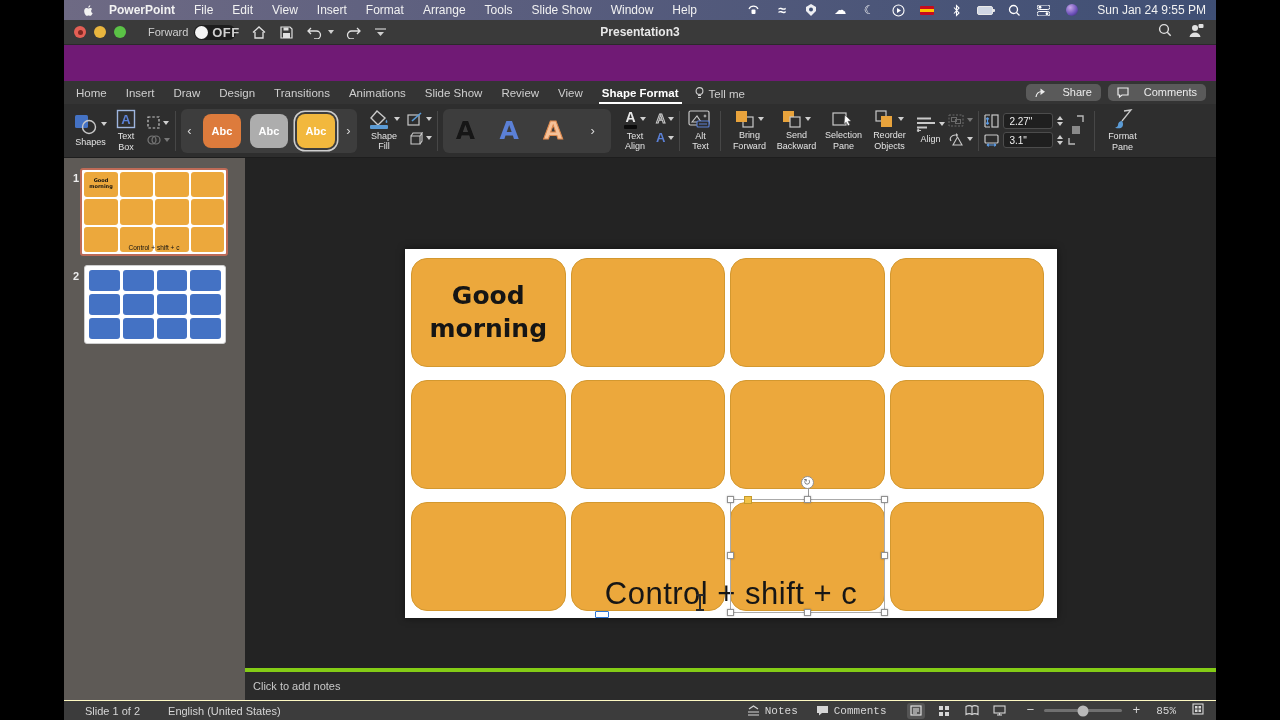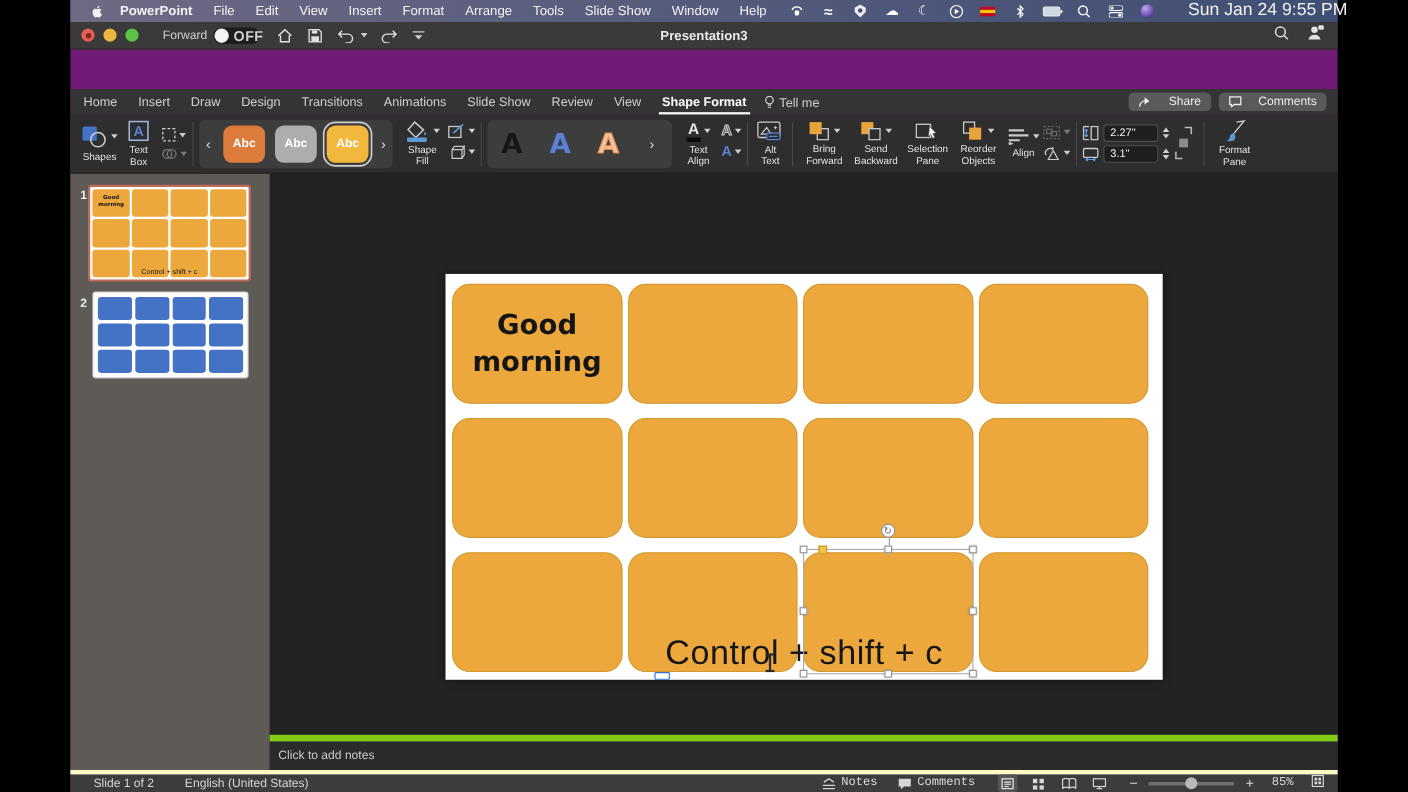--- a/index.html
+++ b/index.html
@@ -16,21 +16,21 @@
   .menu-item{margin-right:19px;white-space:nowrap;}
   .menu-item.app{font-weight:700;}
   .mb-right{margin-left:auto;display:flex;align-items:center;gap:13px;}
   .mb-ic{display:inline-flex;align-items:center;justify-content:center;width:16px;height:14px;
          color:#fff;font-size:12px;line-height:1;}
   .flag{width:14px;height:9px;border-radius:1px;overflow:hidden;display:flex;flex-direction:column;}
   .flag i{flex:1;} .flag .r{background:#c60b1e;} .flag .y{background:#ffc400;}
   .batt{width:18px;height:9px;border:1px solid #e9e9e9;border-radius:2px;position:relative;background:#cfd6e4;}
   .batt:after{content:"";position:absolute;right:-3px;top:2px;width:2px;height:3px;background:#e9e9e9;border-radius:0 1px 1px 0;}
   .appcirc{width:12px;height:12px;border-radius:50%;background:radial-gradient(circle at 35% 30%,#c6a5e8,#6a4fb8 60%,#2b2550);}
-  .clock{white-space:nowrap;font-size:16px;margin-left:16px;text-align:right;}
+  .clock{white-space:nowrap;font-size:12px;margin-left:4px;text-align:right;}
 
   
   .titlebar{height:25px;flex:none;background:#3A3A3A;display:flex;align-items:center;padding:0 10px;position:relative;
             border-bottom:1px solid #2a2a2a;color:#d8d8d8;}
   .lights{display:flex;gap:8px;margin-right:22px;}
   .light{width:12px;height:12px;border-radius:50%;}
   .l-red{background:#E45F55;position:relative;}
   .l-red:after{content:"";position:absolute;left:3.5px;top:3.5px;width:5px;height:5px;border-radius:50%;background:#7e2721;}
   .l-yellow{background:#E9B63E;} .l-green{background:#5BC246;}
   .autosave-lbl{font-size:11px;color:#cfcfcf;margin-right:6px;}
@@ -118,25 +118,25 @@
   .h-sw{left:-4px;bottom:-4px;} .h-s{left:50%;margin-left:-4px;bottom:-4px;} .h-se{right:-4px;bottom:-4px;}
   .rot-line{position:absolute;left:50%;top:-12px;width:1px;height:12px;background:#9a9a9a;}
   .rot{position:absolute;left:50%;top:-24px;margin-left:-7px;width:13px;height:13px;border-radius:50%;background:#fff;
        border:1px solid #8f8f8f;display:flex;align-items:center;justify-content:center;font-size:9px;color:#6f6f6f;line-height:1;}
   .adj{position:absolute;left:13px;top:-4px;width:8px;height:8px;background:#F2C249;border:1px solid #C59A2A;}
   .ibeam{position:absolute;left:294px;top:346px;width:2px;height:15px;background:#2a2a2a;}
   .ibeam:before,.ibeam:after{content:"";position:absolute;left:-3px;width:8px;height:2px;background:#2a2a2a;}
   .ibeam:before{top:-1px;} .ibeam:after{bottom:-1px;}
   .blue-mark{position:absolute;left:190px;top:362px;width:14px;height:7px;border:1.5px solid #2E75D4;border-radius:1px;}
 
-  .notesbar{height:32px;flex:none;background:#2B2B2B;border-top:6px solid #84cc16;display:flex;align-items:center;
+  .notesbar{height:32px;flex:none;background:#2B2B2B;border-top:4px solid #84cc16;display:flex;align-items:center;
             padding-left:8px;font-size:11px;color:#c9c9c9;}
 
   
-  .statusbar{height:20px;flex:none;background:#3C3C3C;border-top:4px solid #fef9c3;display:flex;align-items:center;
+  .statusbar{height:20px;flex:none;background:#3C3C3C;border-top:1px solid #fef9c3;display:flex;align-items:center;
              font-size:11px;color:#d6d6d6;padding:0 12px;text-align:center;}
   .sb-left{display:flex;gap:28px;padding-left:9px;}
   .sb-right{margin-left:auto;display:flex;align-items:center;gap:10px;font-family:Liberation Mono, monospace;}
   .sb-group{display:flex;align-items:center;gap:5px;}
   .viewbtn{width:18px;height:16px;display:flex;align-items:center;justify-content:center;border-radius:3px;}
   .viewbtn.active{background:#555;}
   .z-track{width:78px;height:3px;background:#707070;border-radius:2px;position:relative;}
   .z-thumb{position:absolute;left:50%;top:50%;transform:translate(-50%,-50%);width:11px;height:11px;border-radius:50%;background:#b9b9b9;}
   .z-sign{font-size:13px;color:#d6d6d6;line-height:1;}
 </style>

